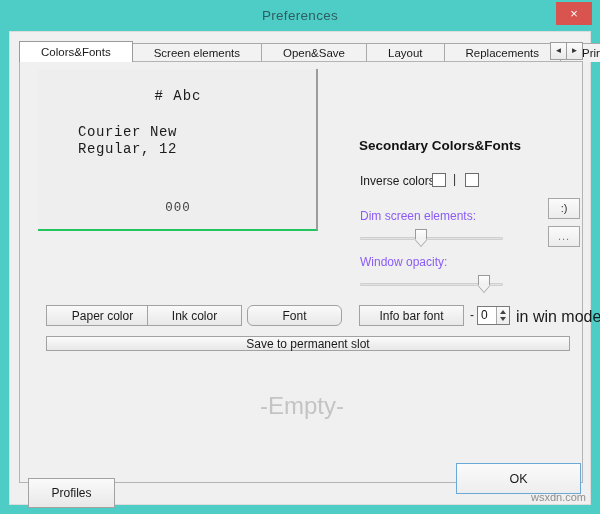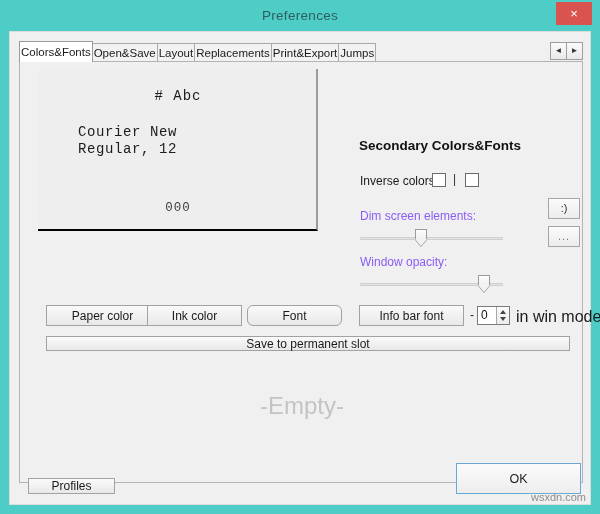--- a/index.html
+++ b/index.html
@@ -83,21 +83,21 @@
   .tabs-row {
     position: absolute;
     left: 0; top: 0;
     height: 21px;
     display: flex;
     align-items: flex-end;
   }
   .tab {
     height: 19px;
     line-height: 19px;
-    padding: 0 1px;
+    padding: 0 21px;
     font-size: 11.5px;
     color: #1a1a1a;
     background: #f2f2f2;
     border: 1px solid #a9a9a9;
     border-bottom: none;
     margin-right: -1px;
     box-sizing: border-box;
     white-space: nowrap;
     cursor: default;
   }
@@ -144,21 +144,21 @@
 
   
   .preview {
     position: absolute;
     left: 18px;
     top: 7px;
     width: 280px;
     height: 162px;
     background: #eeeeee;
     border-right: 2px solid #9b9b9b;
-    border-bottom: 2px solid #000000;
+    border-bottom: 2px solid #22c55e;
     box-sizing: border-box;
     overflow: hidden;
   }
   .pv-head {
     position: absolute;
     left: 0; top: 19px;
     width: 280px;
     text-align: center;
     font-family: "Liberation Mono", monospace;
     font-size: 14px;
@@ -380,21 +380,21 @@
     font-size: 24px;
     color: #c4c4c4;
   }
 
   
   .btn-profiles {
     position: absolute;
     left: 18px;
     top: 446px;
     width: 87px;
-    height: 16px;
+    height: 30px;
     background: linear-gradient(#fafafa, #e8e8e8);
     border: 1px solid #a2a2a2;
     font-size: 12px;
     color: #1a1a1a;
     text-align: center;
     cursor: pointer;
     box-sizing: border-box;
     font-family: "Liberation Sans", sans-serif;
     padding: 0;
   }
@@ -430,20 +430,21 @@
   <div class="titlebar">
     <div class="title-text">Preferences</div>
     <button class="close-btn">×</button>
   </div>
 
   <div class="client">
 
     <div class="tabstrip">
       <div class="tabs-row">
         <div class="tab active">Colors&amp;Fonts</div>
+        <div class="tab">Screen elements</div>
         <div class="tab">Open&amp;Save</div>
         <div class="tab">Layout</div>
         <div class="tab">Replacements</div>
         <div class="tab">Print&amp;Export</div>
         <div class="tab">Jumps</div>
 
       </div>
       <div class="tab-scrollers">
         <div class="tab-scroll">◄</div>
         <div class="tab-scroll">►</div>

